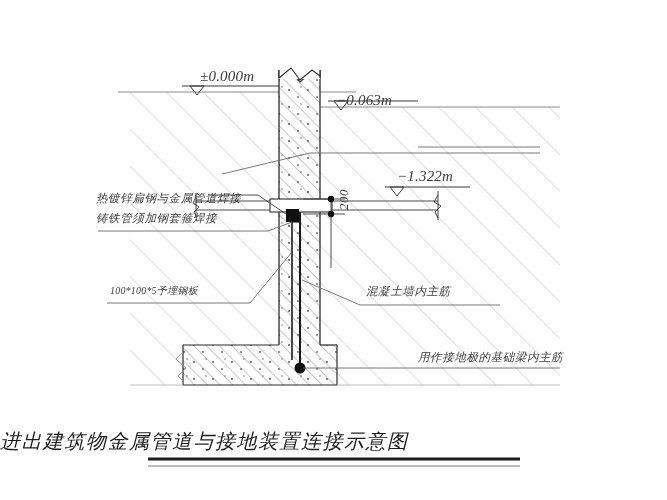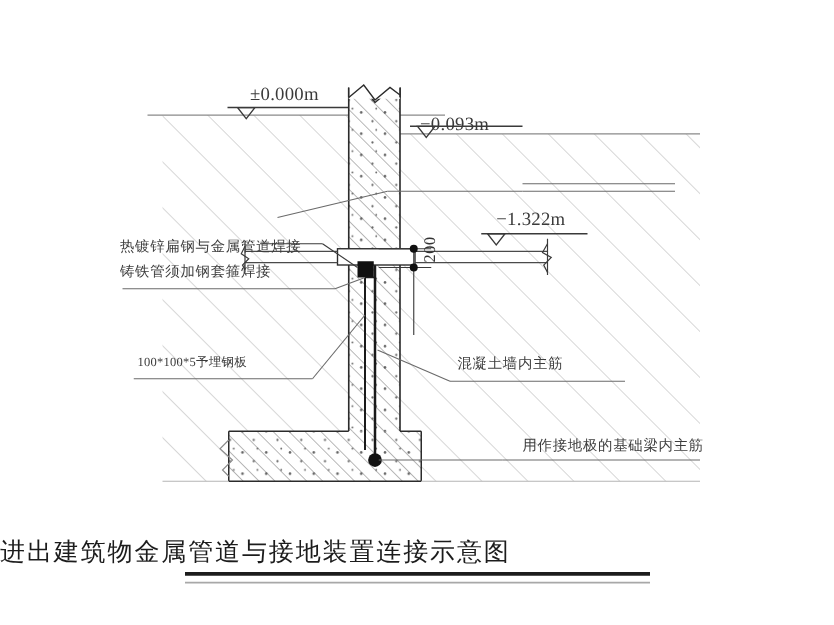--- a/index.html
+++ b/index.html
@@ -12,20 +12,21 @@
     height: 500px;
     position: relative;
     font-family: "Liberation Serif", "DejaVu Serif", serif;
     overflow: hidden;
   }
   #stage {
     position: absolute;
     left: 0; top: 0;
     width: 667px;
     height: 500px;
+    font-style: italic;
   }
   svg.drawing {
     position: absolute;
     left: 0; top: 0;
     width: 667px;
     height: 500px;
   }
   .lbl {
     position: absolute;
     white-space: nowrap;
@@ -236,21 +237,21 @@
     </g>
 
     <g>
       <line x1="148" y1="459" x2="520" y2="459" stroke="#1c1c1c" stroke-width="3"></line>
       <line x1="148" y1="466" x2="520" y2="466" stroke="#a8a8a8" stroke-width="1.4"></line>
     </g>
   </svg>
 
   <div class="lbl lbl-elev" style="left:200px; top:68px;">±0.000m</div>
 
-  <div class="lbl lbl-elev" style="left:336px; top:92px;">−0.093m</div>
+  <div class="lbl lbl-elev" style="left:336px; top:92px;">−0.063m</div>
 
   <div class="lbl lbl-elev" style="left:397px; top:168px;">−1.322m</div>
 
 
   <div class="lbl lbl-cn" style="left:96px; top:192px;">热镀锌扁钢与金属管道焊接</div>
 
   <div class="lbl lbl-cn" style="left:96px; top:212px;">铸铁管须加钢套箍焊接</div>
 
   <div class="lbl lbl-plate" style="left:110px; top:285px;">100*100*5予埋钢板</div>
 

